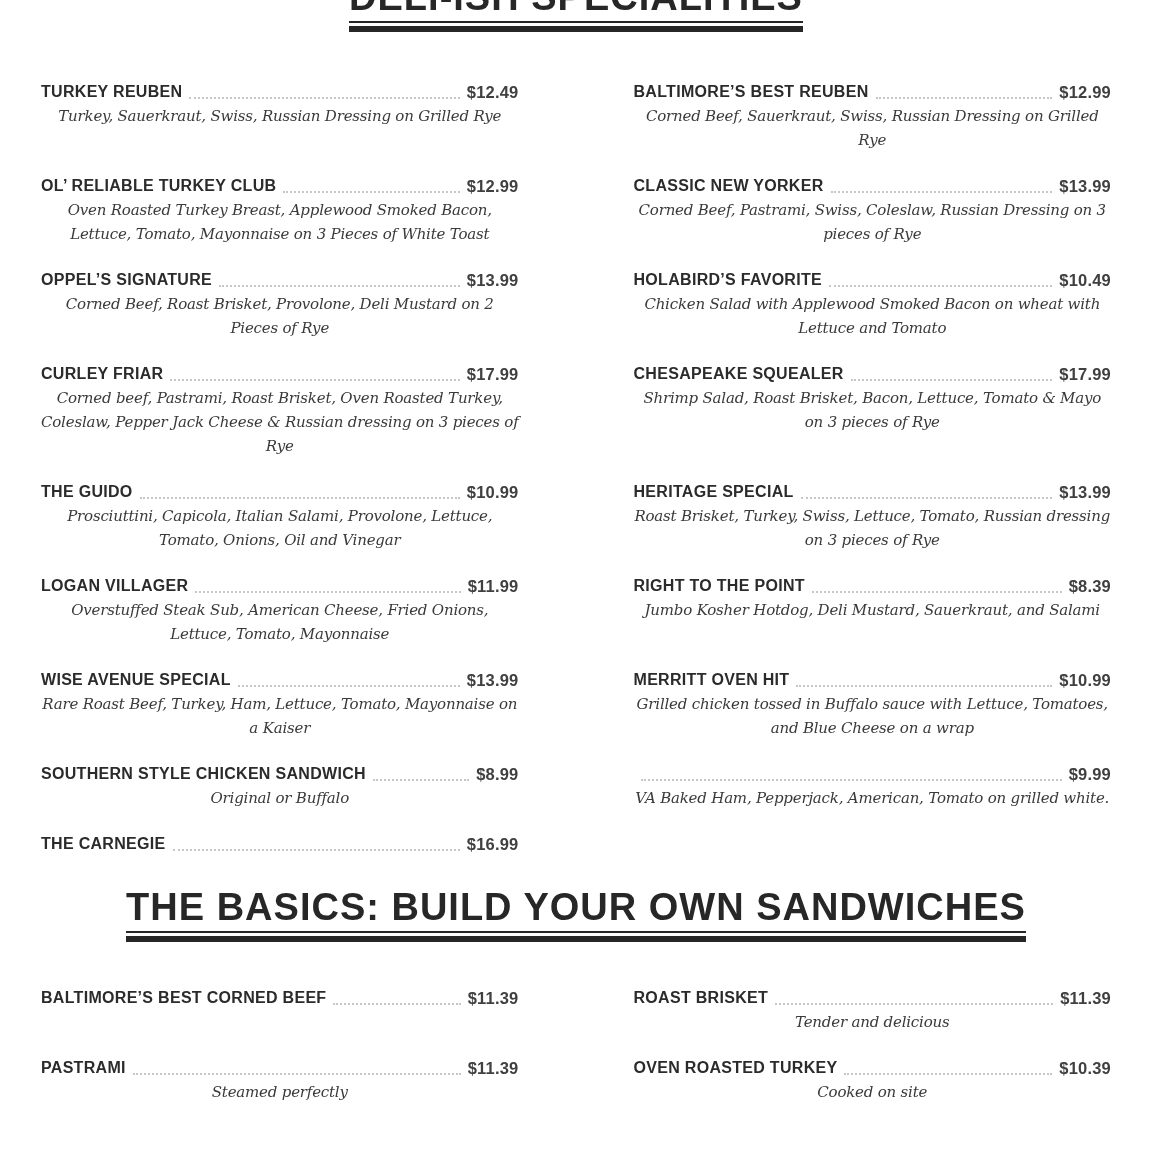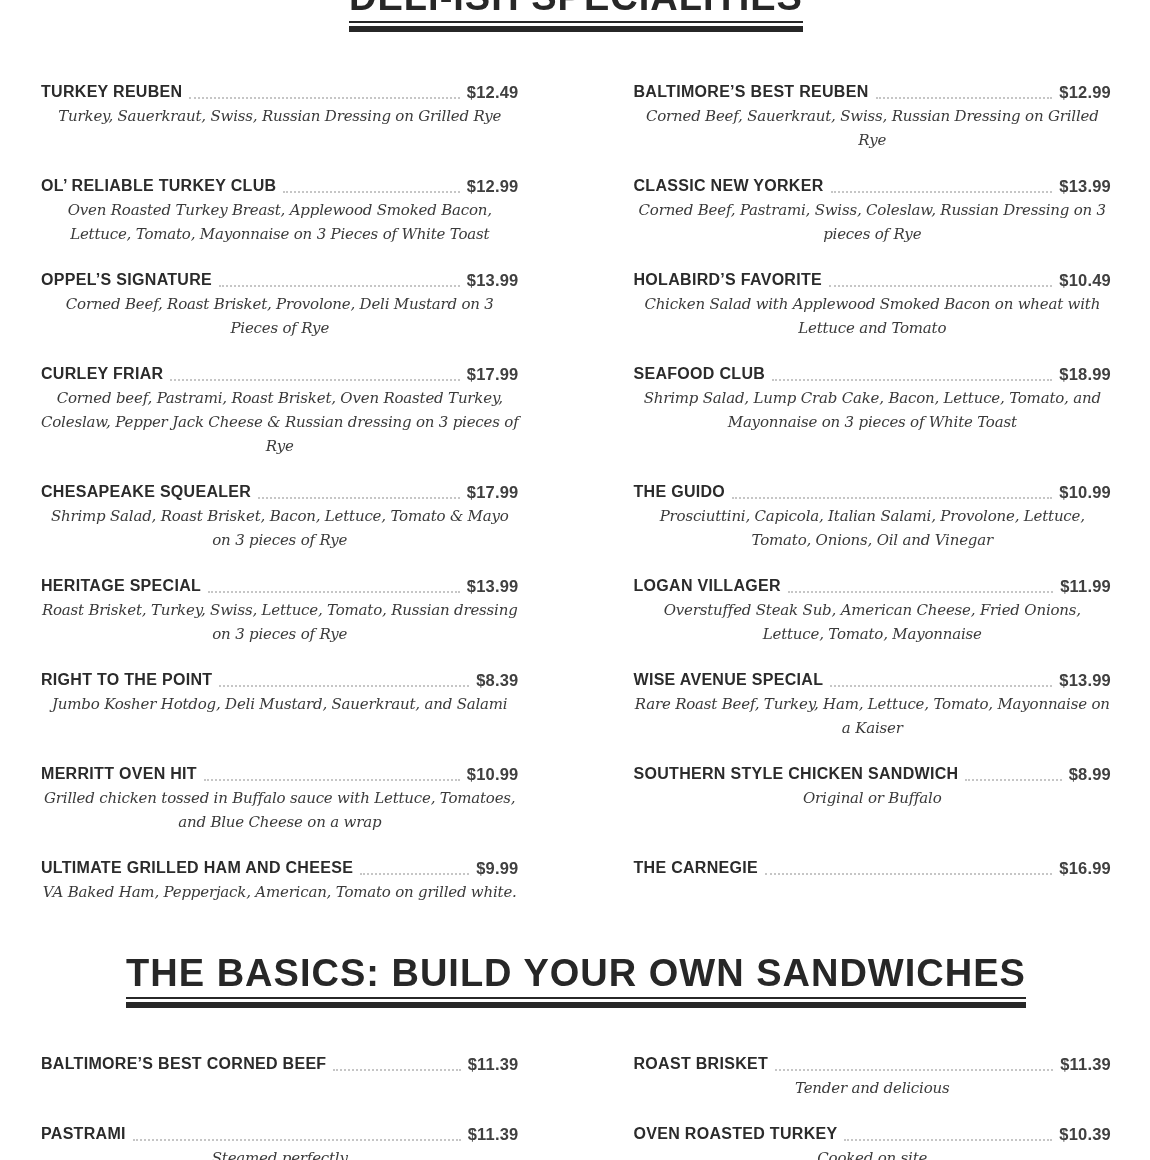--- a/index.html
+++ b/index.html
@@ -12,21 +12,21 @@
   .section-title { width:fit-content; margin:0 auto; text-align:center; }
   .title-text {
     margin:0; font-size:38px; font-weight:700; letter-spacing:1px;
     line-height:42px; color:#272727; white-space:nowrap;
   }
   .rule {
     margin-top:3px; height:3px;
     border-top:2px solid #272727; border-bottom:6px solid #272727;
   }
   .section-deli .section-title { margin-top:-24px; }
-  .section-basics .section-title { margin-top:48px; }
+  .section-basics .section-title { margin-top:30px; }
 
   .grid {
     display:grid; grid-template-columns:1fr 1fr;
     column-gap:115px; row-gap:22px;text-align:center;
   }
   .section-deli .grid { margin-top:48px; }
   .section-basics .grid { margin-top:44px; }
 
   .line { display:flex; align-items:flex-end; line-height:24px; }
   .nm {
@@ -92,47 +92,39 @@
         </div>
         <div class="desc">Corned Beef, Pastrami, Swiss, Coleslaw, Russian Dressing on 3 pieces of Rye</div>
       </div>
 
       <div class="cell">
         <div class="line">
           <span class="nm">OPPEL’S SIGNATURE</span>
           <span class="dots"></span>
           <span class="pr">$13.99</span>
         </div>
-        <div class="desc">Corned Beef, Roast Brisket, Provolone, Deli Mustard on 3 Pieces of Rye</div>
+        <div class="desc">Corned Beef, Roast Brisket, Provolone, Deli Mustard on 2 Pieces of Rye</div>
       </div>
       <div class="cell">
         <div class="line">
           <span class="nm">HOLABIRD’S FAVORITE</span>
           <span class="dots"></span>
           <span class="pr">$10.49</span>
         </div>
         <div class="desc">Chicken Salad with Applewood Smoked Bacon on wheat with Lettuce and Tomato</div>
       </div>
 
       <div class="cell">
         <div class="line">
           <span class="nm">CURLEY FRIAR</span>
           <span class="dots"></span>
           <span class="pr">$17.99</span>
         </div>
         <div class="desc">Corned beef, Pastrami, Roast Brisket, Oven Roasted Turkey, Coleslaw, Pepper Jack Cheese &amp; Russian dressing on 3 pieces of Rye</div>
       </div>
-      <div class="cell">
-        <div class="line">
-          <span class="nm">SEAFOOD CLUB</span>
-          <span class="dots"></span>
-          <span class="pr">$18.99</span>
-        </div>
-        <div class="desc">Shrimp Salad, Lump Crab Cake, Bacon, Lettuce, Tomato, and Mayonnaise on 3 pieces of White Toast</div>
-      </div>
 
       <div class="cell">
         <div class="line">
           <span class="nm">CHESAPEAKE SQUEALER</span>
           <span class="dots"></span>
           <span class="pr">$17.99</span>
         </div>
         <div class="desc">Shrimp Salad, Roast Brisket, Bacon, Lettuce, Tomato &amp; Mayo on 3 pieces of Rye</div>
       </div>
       <div class="cell">
@@ -190,21 +182,20 @@
         <div class="line">
           <span class="nm">SOUTHERN STYLE CHICKEN SANDWICH</span>
           <span class="dots"></span>
           <span class="pr">$8.99</span>
         </div>
         <div class="desc">Original or Buffalo</div>
       </div>
 
       <div class="cell">
         <div class="line">
-          <span class="nm">ULTIMATE GRILLED HAM AND CHEESE</span>
           <span class="dots"></span>
           <span class="pr">$9.99</span>
         </div>
         <div class="desc">VA Baked Ham, Pepperjack, American, Tomato on grilled white.</div>
       </div>
       <div class="cell">
         <div class="line">
           <span class="nm">THE CARNEGIE</span>
           <span class="dots"></span>
           <span class="pr">$16.99</span>

